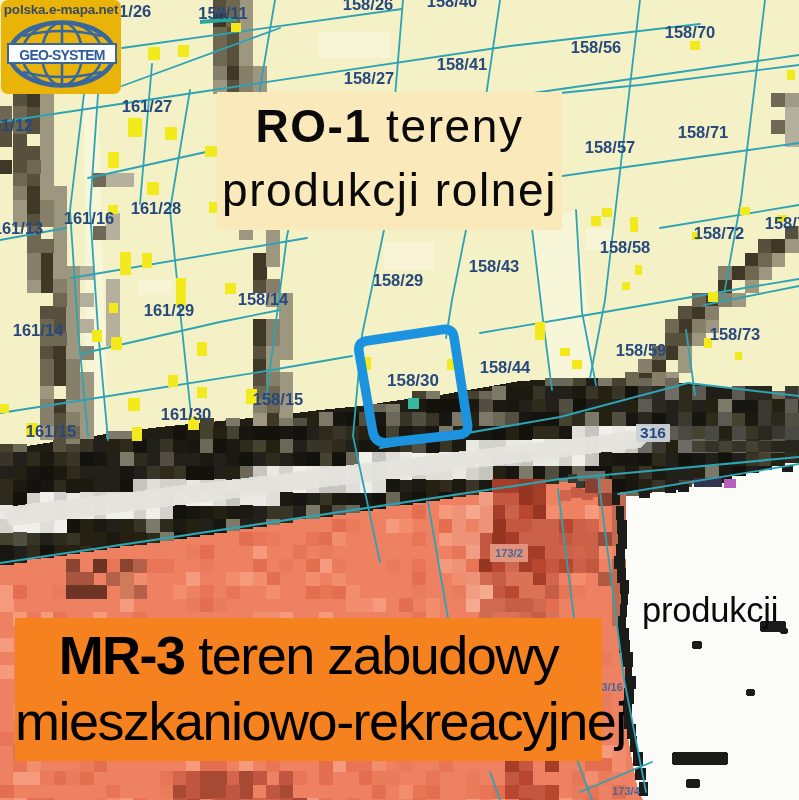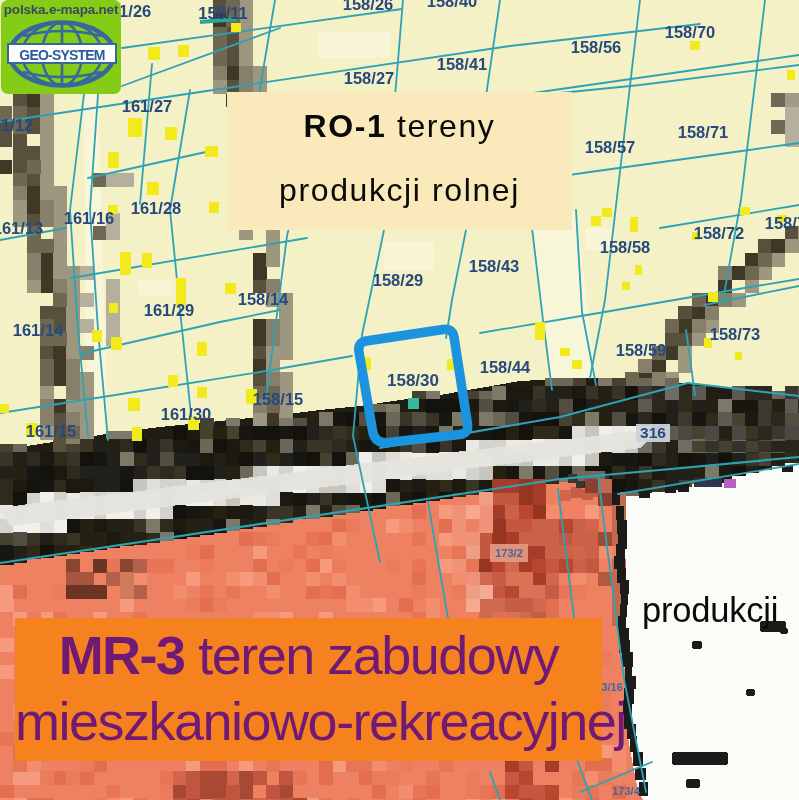--- a/index.html
+++ b/index.html
@@ -1,19 +1,19 @@
 <!DOCTYPE html>
 <html><head><meta charset="utf-8"><style>
 html,body{margin:0;padding:0;width:799px;height:800px;overflow:hidden;background:#f4f1c6;font-family:"Liberation Sans",sans-serif;}
 #stage{position:relative;width:799px;height:800px;}
 .abs{position:absolute;}
-#logo{left:1px;top:0;width:120px;height:94px;background:#84cc16;border-radius:7px;}
+#logo{left:1px;top:0;width:120px;height:94px;background:#eab308;border-radius:7px;}
 #logo .t{position:absolute;left:0;top:2px;width:100%;text-align:center;font-size:13.5px;font-weight:bold;color:#3a4a60;letter-spacing:-0.2px;}
-#ro1{left:227px;top:92px;width:345px;height:136px;background:#fae9bb;color:#0a0a0a;text-align:center;font-size:32px;line-height:64px;padding-top:2px;letter-spacing:1.6px;white-space:nowrap;}
-#mr3{left:15px;top:618px;width:587px;height:139px;background:#f5821f;color:#701a75;text-align:center;font-size:54px;line-height:66px;padding-top:4px;letter-spacing:-1.5px;white-space:nowrap;}
+#ro1{left:217px;top:92px;width:345px;height:136px;background:#fae9bb;color:#0a0a0a;text-align:center;font-size:46px;line-height:64px;padding-top:2px;letter-spacing:1.6px;white-space:nowrap;}
+#mr3{left:15px;top:618px;width:587px;height:139px;background:#f5821f;color:#000000;text-align:center;font-size:54px;line-height:66px;padding-top:4px;letter-spacing:-1.5px;white-space:nowrap;}
 .ew{color:#0a0a0a;font-size:34.5px;line-height:41px;white-space:nowrap;letter-spacing:-0.2px;}
 b{font-weight:bold;}
 </style></head>
 <body>
 <div id="stage">
 <svg width="799" height="800" viewBox="0 0 799 800" xmlns="http://www.w3.org/2000/svg" style="position:absolute;left:0;top:0" shape-rendering="crispEdges">
 <rect width="799" height="800" fill="#f4f1c6"></rect>
 <polygon points="532,228 576,210 597,386 552,392" fill="#f8f6d8"></polygon>
 <polygon points="84,94 98,94 108,440 86,436" fill="#f8f6d8"></polygon>
 <rect x="384" y="242" width="50" height="28" fill="#faf8e2" opacity="0.55"></rect>

